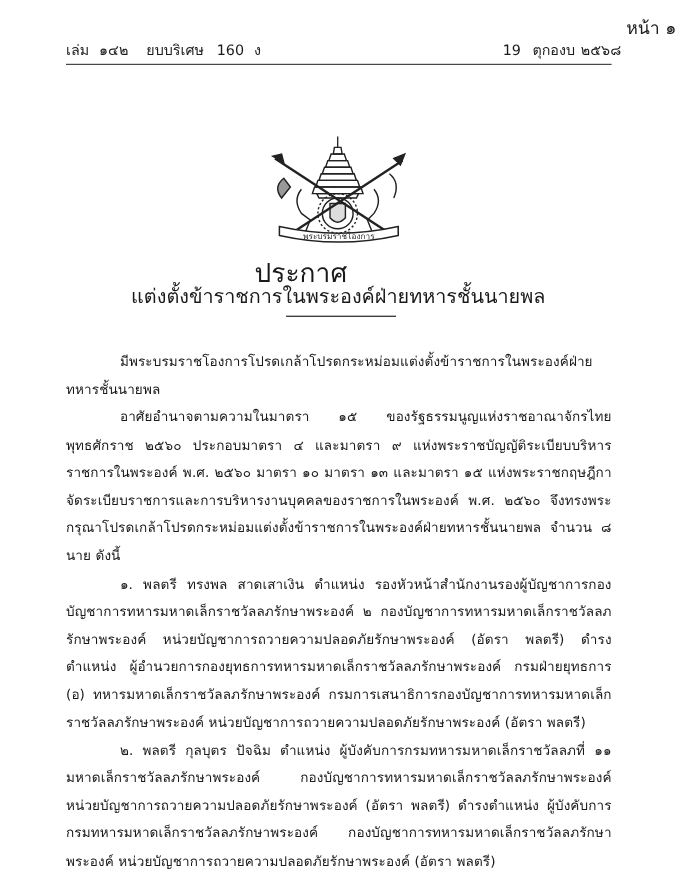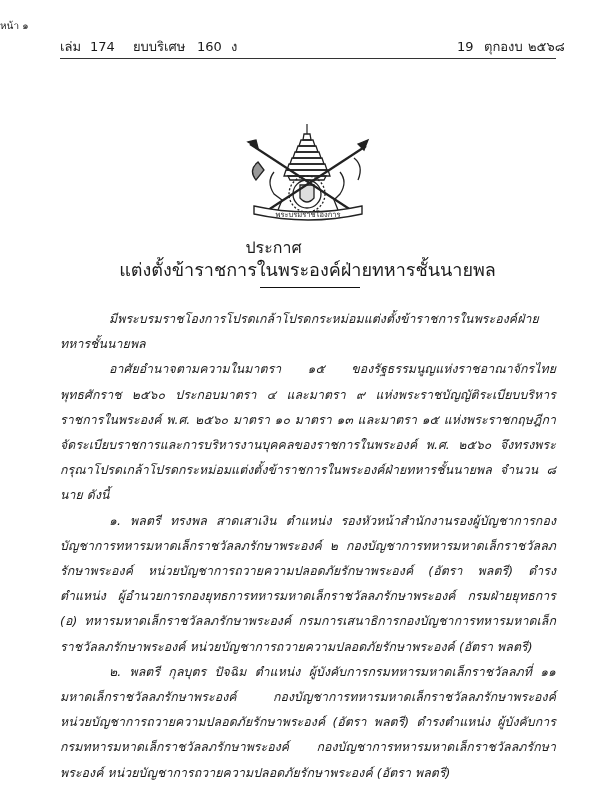--- a/index.html
+++ b/index.html
@@ -2,59 +2,59 @@
 <html><head>
 <meta charset="utf-8">
 <style>
   html, body { margin: 0; padding: 0; background: #ffffff; }
   body {
     width: 615px; height: 810px; position: relative; overflow: hidden;
     font-family: "DejaVu Sans", "Liberation Sans", sans-serif;
     color: #1a1a1a;
   }
   .page-no {
-    position: absolute; top: 16px; left: 0; width: 615px; text-align: left;
-    font-size: 10px; line-height: 20px;
+    position: absolute; top: 16px; left: 0; width: 615px; text-align: right;
+    font-size: 16px; line-height: 20px;
   }
   .gazette-header {
     position: absolute; top: 36px; left: 60px; width: 496px; height: 22px;
     font-size: 13px; line-height: 22px; border-bottom: 1.5px solid #333; text-decoration: underline;
   }
   .gazette-header span { position: absolute; top: 0; white-space: nowrap; }
   .emblem {
     position: absolute; top: 122px; left: 244px; width: 128px; height: 104px;
   }
   .title {
     position: absolute; top: 236px; left: 0; width: 547px; text-align: center;
-    font-size: 16px; line-height: 24px;
+    font-size: 24px; line-height: 24px;
   }
   .subtitle {
     position: absolute; top: 260px; left: 0; width: 615px; text-align: center;
     font-size: 18px; line-height: 20px;
   }
   .title-rule {
     position: absolute; top: 287px; left: 260px; width: 100px; height: 0;
     border-top: 1px solid #111;
   }
   .body-text {
     position: absolute; top: 301px; left: 60px; width: 496px;
     font-size: 12.3px; line-height: 25.2px; text-align: justify;
     letter-spacing: 0.1px;
   }
-  .body-text p { margin: 6px 0 0 0; text-indent: 49px; font-style: italic; }
+  .body-text p { margin: 16px 0 0 0; text-indent: 49px; }
   .body-text p + p { margin-top: 0; }
 </style>
 </head>
 <body>
 
 <div class="page-no">หน้า ๑</div>
 
 <div class="gazette-header">
   <span style="left:0">เล่ม</span>
-  <span style="left:30px">174</span>
+  <span style="left:30px">๑๔๒</span>
   <span style="left:73px">ยบบริเศษ</span>
   <span style="left:137px">160</span>
   <span style="left:171px">ง</span>
   <span style="left:397px">19</span>
   <span style="left:424px">ตุกองบ</span>
   <span style="left:468px">๒๕๖๘</span>
 </div>
 
 <div class="emblem">
   <svg width="128" height="104" viewBox="0 0 128 104" fill="none" stroke="#222" stroke-width="1.3">

